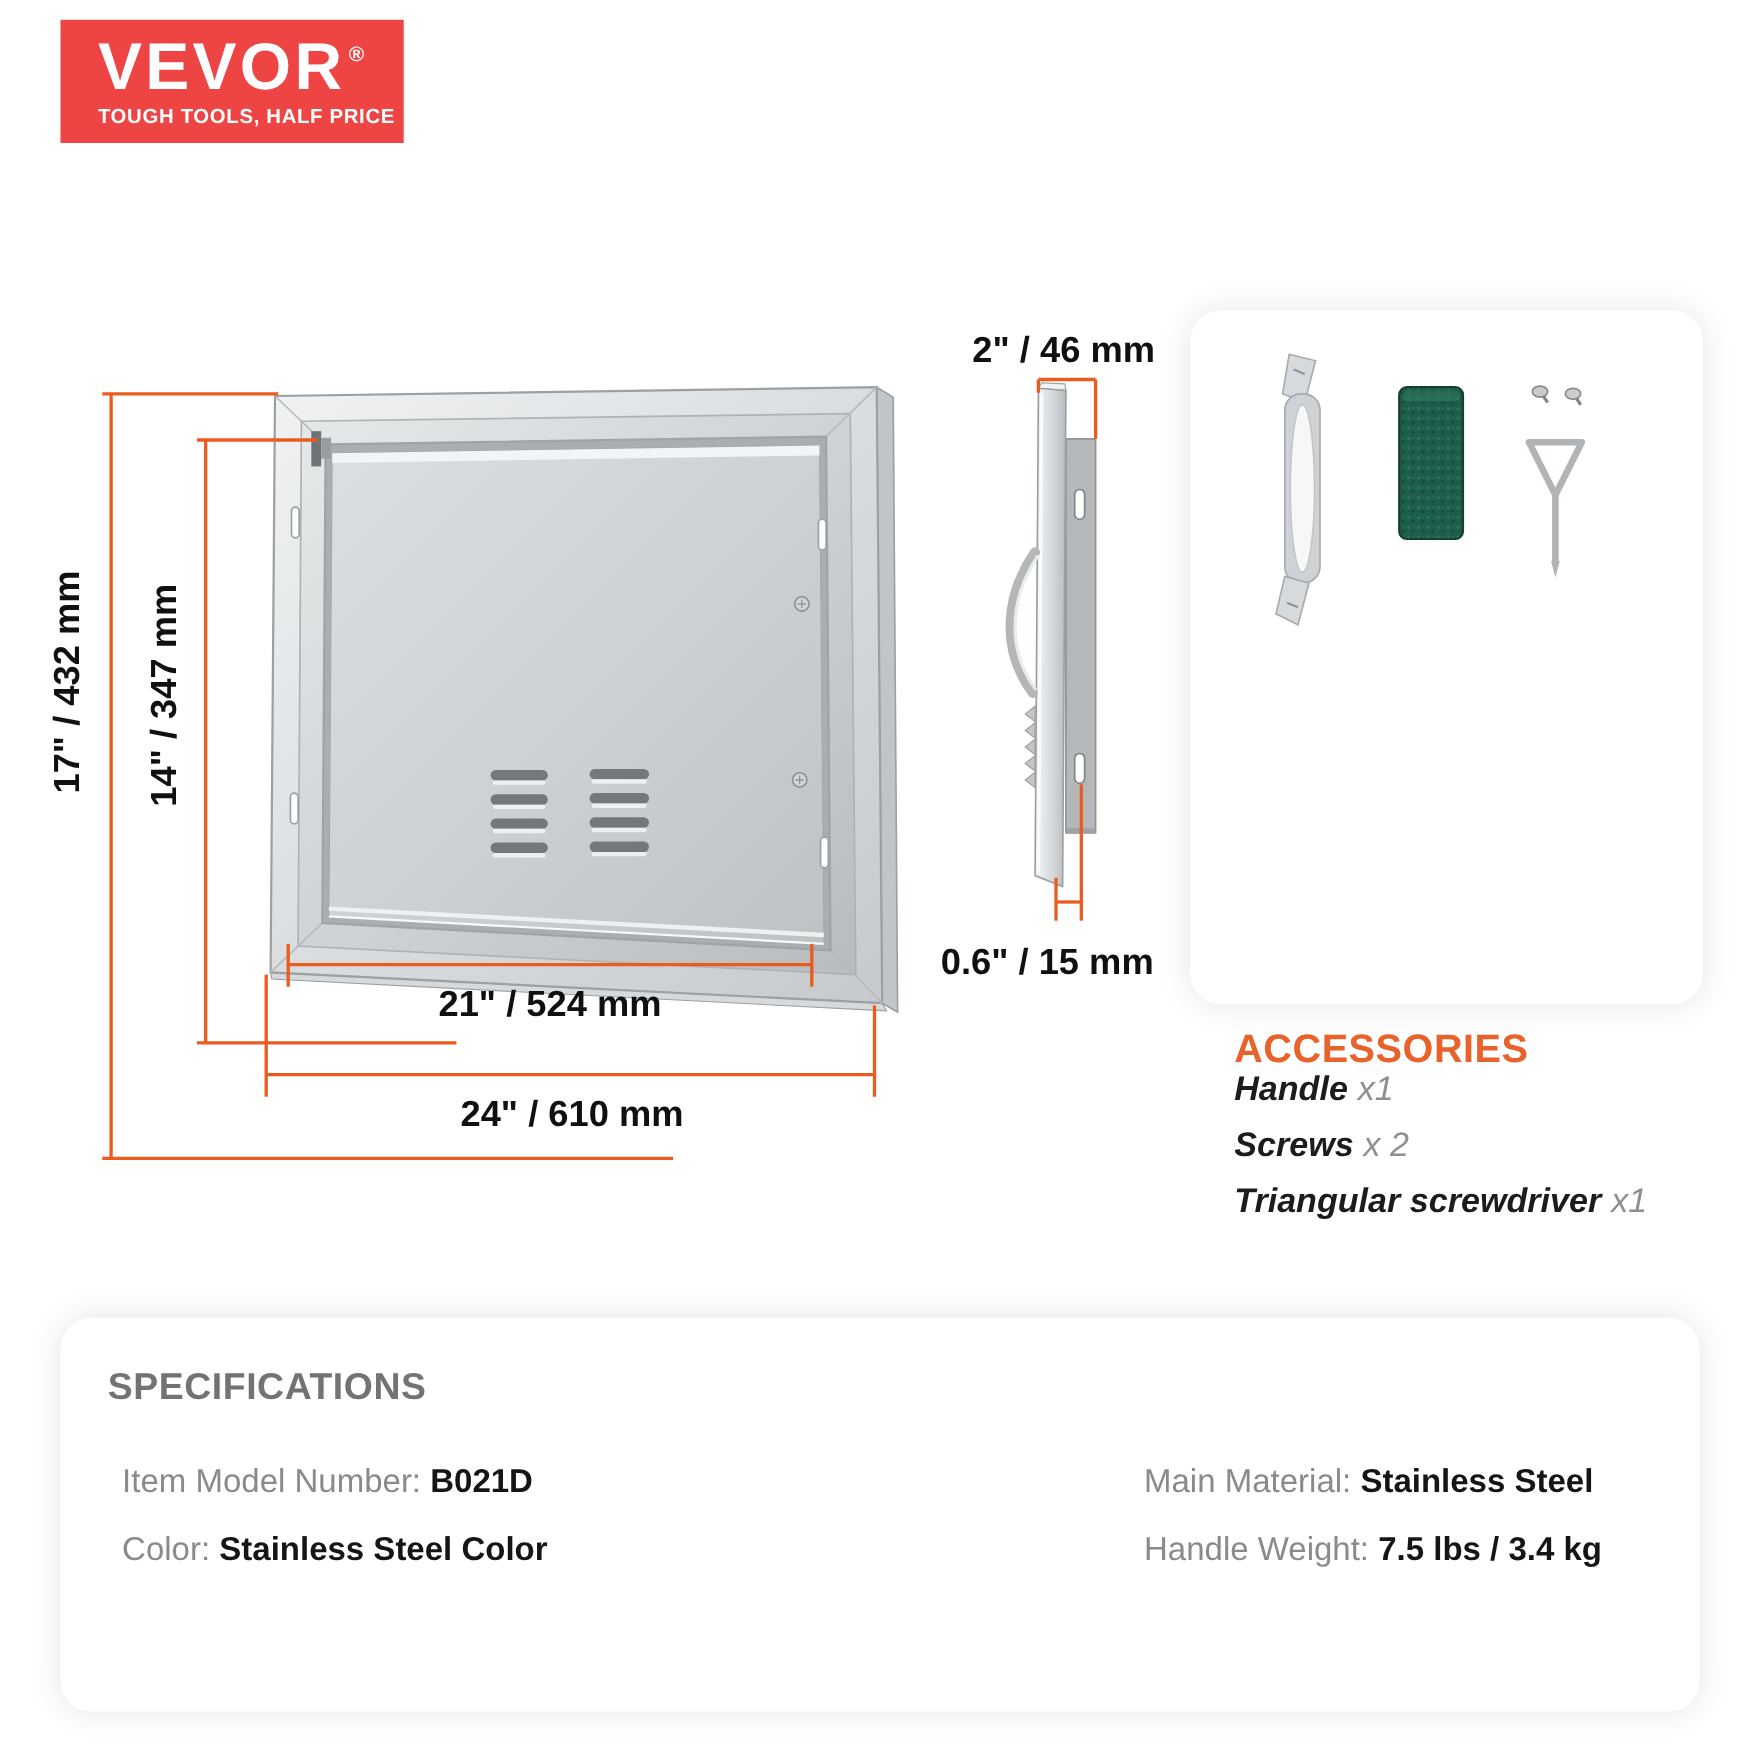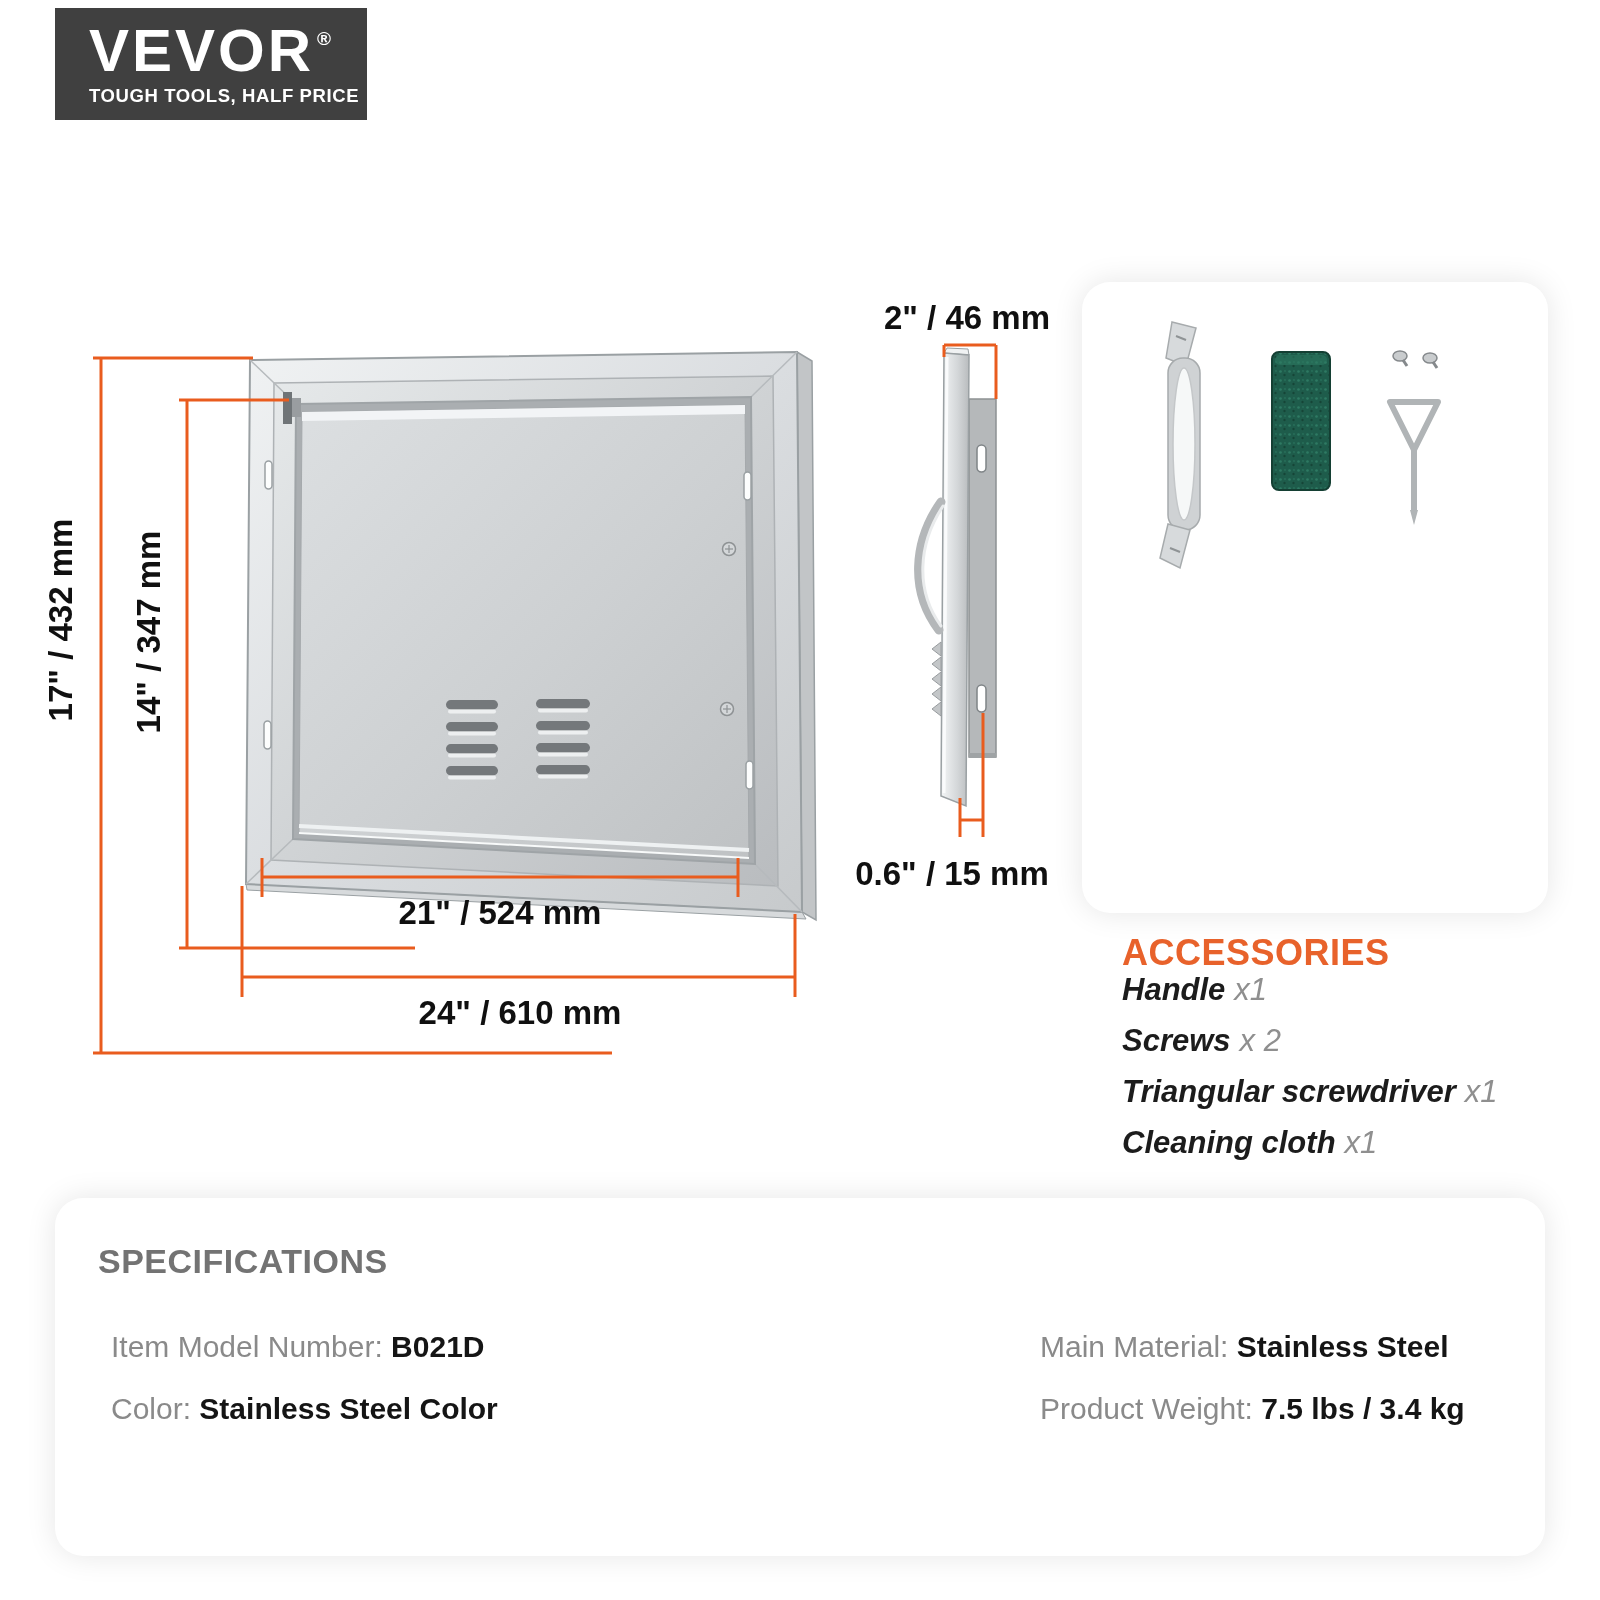--- a/index.html
+++ b/index.html
@@ -1,19 +1,19 @@
 <!DOCTYPE html>
 <html><head>
 <meta charset="utf-8">
 <style>
   html,body{margin:0;padding:0;background:#fff;}
   .page{position:relative;width:1600px;height:1600px;background:#ffffff;overflow:hidden;
         font-family:"Liberation Sans",sans-serif;}
   
-  .logo{position:absolute;left:55px;top:8px;width:312px;height:112px;background:#404040;
+  .logo{position:absolute;left:55px;top:18px;width:312px;height:112px;background:#ef4444;
         color:#fff;box-sizing:border-box;padding:12px 0 0 34px;}
   .logo .brand{font-size:60px;font-weight:800;letter-spacing:3px;line-height:62px;}
   .logo .reg{font-size:19px;font-weight:700;vertical-align:26px;margin-left:3px;letter-spacing:0;}
   .logo .tagline{font-size:18.5px;font-weight:700;letter-spacing:.6px;margin-top:3px;}
   
   .diagram{position:absolute;left:0;top:0;width:1600px;height:1600px;}
   .dim-label{font:700 33px "Liberation Sans",sans-serif;fill:#101010;}
   
   .card{position:absolute;background:#fff;border-radius:28px;box-shadow:0 0 30px rgba(0,0,0,.10);}
   .card-accessories{left:1082px;top:282px;width:466px;height:631px;}
@@ -248,26 +248,25 @@
         <polygon points="1390,402 1438,402 1414,450"></polygon>
         <line x1="1414" y1="450" x2="1414" y2="510"></line>
         <polygon points="1410,510 1418,510 1414,525" fill="#b0b4b6" stroke="none"></polygon>
       </g>
     </svg>
     <div class="acc-title">ACCESSORIES</div>
     <div class="acc-list">
       <div class="acc-row"><span class="nm">Handle</span><span class="qty">x1</span></div>
       <div class="acc-row"><span class="nm">Screws</span><span class="qty">x 2</span></div>
       <div class="acc-row"><span class="nm">Triangular screwdriver</span><span class="qty">x1</span></div>
-      <div class="acc-row"><span class="nm">Cleaning cloth</span><span class="qty">x1</span></div>
     </div>
   </div>
 
   <div class="card card-specs"></div>
   <div class="spec-title">SPECIFICATIONS</div>
 
   <div class="spec-row sr-l" style="top:1330px;"><span>Item Model Number: </span><span class="v">B021D</span></div>
   <div class="spec-row sr-l" style="top:1392px;"><span>Color: </span><span class="v">Stainless Steel Color</span></div>
 
   <div class="spec-row sr-r" style="top:1330px;"><span>Main Material: </span><span class="v">Stainless Steel</span></div>
-  <div class="spec-row sr-r" style="top:1392px;"><span>Product Weight: </span><span class="v">7.5 lbs / 3.4 kg</span></div>
+  <div class="spec-row sr-r" style="top:1392px;"><span>Handle Weight: </span><span class="v">7.5 lbs / 3.4 kg</span></div>
 
 </div>
 
 </body></html>

